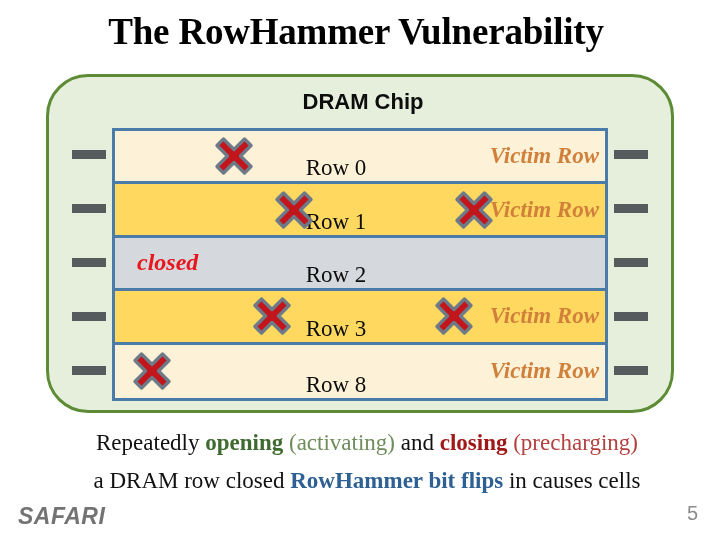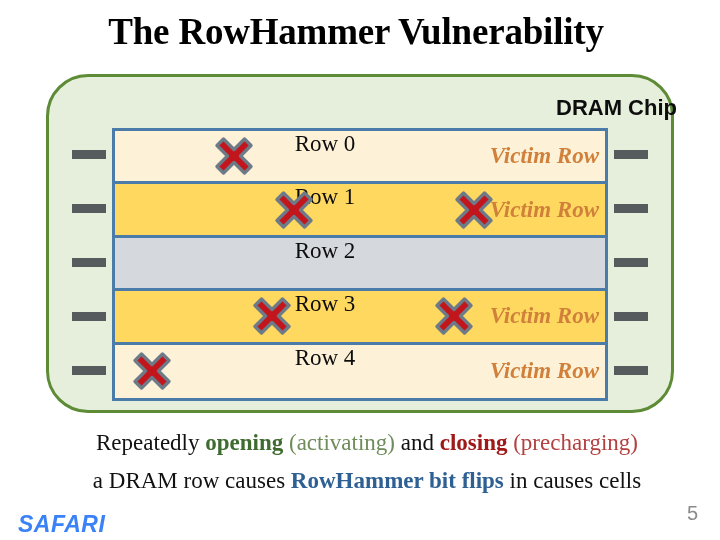--- a/index.html
+++ b/index.html
@@ -40,23 +40,23 @@
     width: 628px;
     height: 339px;
     box-sizing: border-box;
     background: #e5efdc;
     border: 3px solid #5d8b36;
     border-radius: 42px;
   }
   .chip-label {
     position: absolute;
     left: 0;
-    top: 18px;
+    top: 12px;
     width: 628px;
-    text-align: right;
+    text-align: center;
     font-family: "Liberation Sans", sans-serif;
     font-weight: bold;
     font-size: 22px;
     color: #0d0d0d;
   }
 
   
   .row-grid {
     position: absolute;
     left: 112px;
@@ -74,26 +74,26 @@
     border-bottom: 3px solid #4b7ba8;
     overflow: visible;
   }
   .row:last-child { border-bottom: none; }
   .row.cream  { background: #fdf2d7; }
   .row.gold   { background: #ffd860; }
   .row.gray   { background: #d5d8dc; }
 
   .row-name {
     position: absolute;
-    left: 1px;
+    left: 12px;
     top: 0;
     width: 100%;
     height: 100%;
     display: flex;
-    align-items: flex-start;
+    align-items: flex-end;
     justify-content: center;
     font-family: "Liberation Serif", serif;
     font-size: 23px;
     color: #0d0d0d;
     pointer-events: none;
     border-radius: 13px;
   }
   .row-name span { transform: translateX(-36px); }
 
   .victim-tag {
@@ -172,22 +172,21 @@
   
   .safari-logo {
     position: absolute;
     left: 18px;
     top: 503px;
     font-family: "Liberation Sans", sans-serif;
     font-weight: bold;
     font-style: italic;
     font-size: 23px;
     letter-spacing: 0.5px;
-    color: #3b82f6;
-    margin-top: 8px;
+    color: #737373;
   }
   .page-num {
     position: absolute;
     right: 22px;
     top: 502px;
     font-family: "Liberation Sans", sans-serif;
     font-size: 20px;
     color: #8b8b8b;
   }
 </style>
@@ -236,53 +235,54 @@
       <div class="xmark" style="left: 338px;">
         <svg viewBox="0 0 42 42" xmlns="http://www.w3.org/2000/svg">
           <path d="M10.5 4 L21 14.5 L31.5 4 L38 10.5 L27.5 21 L38 31.5 L31.5 38 L21 27.5 L10.5 38 L4 31.5 L14.5 21 L4 10.5 Z" fill="#c2151c" stroke="#6d7b88" stroke-width="3.4" stroke-linejoin="round"></path>
         </svg>
       </div>
     </div>
     <div class="row gray">
       <div class="row-name">
         <span>Row 2</span>
       </div>
+      <div class="closed-tag">closed</div>
     </div>
     <div class="row gold">
       <div class="row-name">
         <span>Row 3</span>
       </div>
       <div class="victim-tag">Victim Row</div>
       <div class="xmark" style="left: 136px;">
         <svg viewBox="0 0 42 42" xmlns="http://www.w3.org/2000/svg">
           <path d="M10.5 4 L21 14.5 L31.5 4 L38 10.5 L27.5 21 L38 31.5 L31.5 38 L21 27.5 L10.5 38 L4 31.5 L14.5 21 L4 10.5 Z" fill="#c2151c" stroke="#6d7b88" stroke-width="3.4" stroke-linejoin="round"></path>
         </svg>
       </div>
       <div class="xmark" style="left: 318px;">
         <svg viewBox="0 0 42 42" xmlns="http://www.w3.org/2000/svg">
           <path d="M10.5 4 L21 14.5 L31.5 4 L38 10.5 L27.5 21 L38 31.5 L31.5 38 L21 27.5 L10.5 38 L4 31.5 L14.5 21 L4 10.5 Z" fill="#c2151c" stroke="#6d7b88" stroke-width="3.4" stroke-linejoin="round"></path>
         </svg>
       </div>
     </div>
     <div class="row cream">
       <div class="row-name">
-        <span>Row 4</span>
+        <span>Row 8</span>
       </div>
       <div class="victim-tag">Victim Row</div>
       <div class="xmark" style="left: 16px;">
         <svg viewBox="0 0 42 42" xmlns="http://www.w3.org/2000/svg">
           <path d="M10.5 4 L21 14.5 L31.5 4 L38 10.5 L27.5 21 L38 31.5 L31.5 38 L21 27.5 L10.5 38 L4 31.5 L14.5 21 L4 10.5 Z" fill="#c2151c" stroke="#6d7b88" stroke-width="3.4" stroke-linejoin="round"></path>
         </svg>
       </div>
     </div>
   </div>
 
 <div class="caption line1">
   <span>Repeatedly </span><span class="b-open">opening</span><span class="p-open"> (activating)</span><span> and </span><span class="b-close">closing</span><span class="p-close"> (precharging)</span>
 </div>
 
 <div class="caption line2">
-  <span>a DRAM row causes </span><span class="b-flip">RowHammer bit flips</span><span> in causes cells</span>
+  <span>a DRAM row closed </span><span class="b-flip">RowHammer bit flips</span><span> in causes cells</span>
 </div>
 
 <div class="safari-logo">SAFARI</div>
 
 <div class="page-num">5</div>
 
 </body></html>

